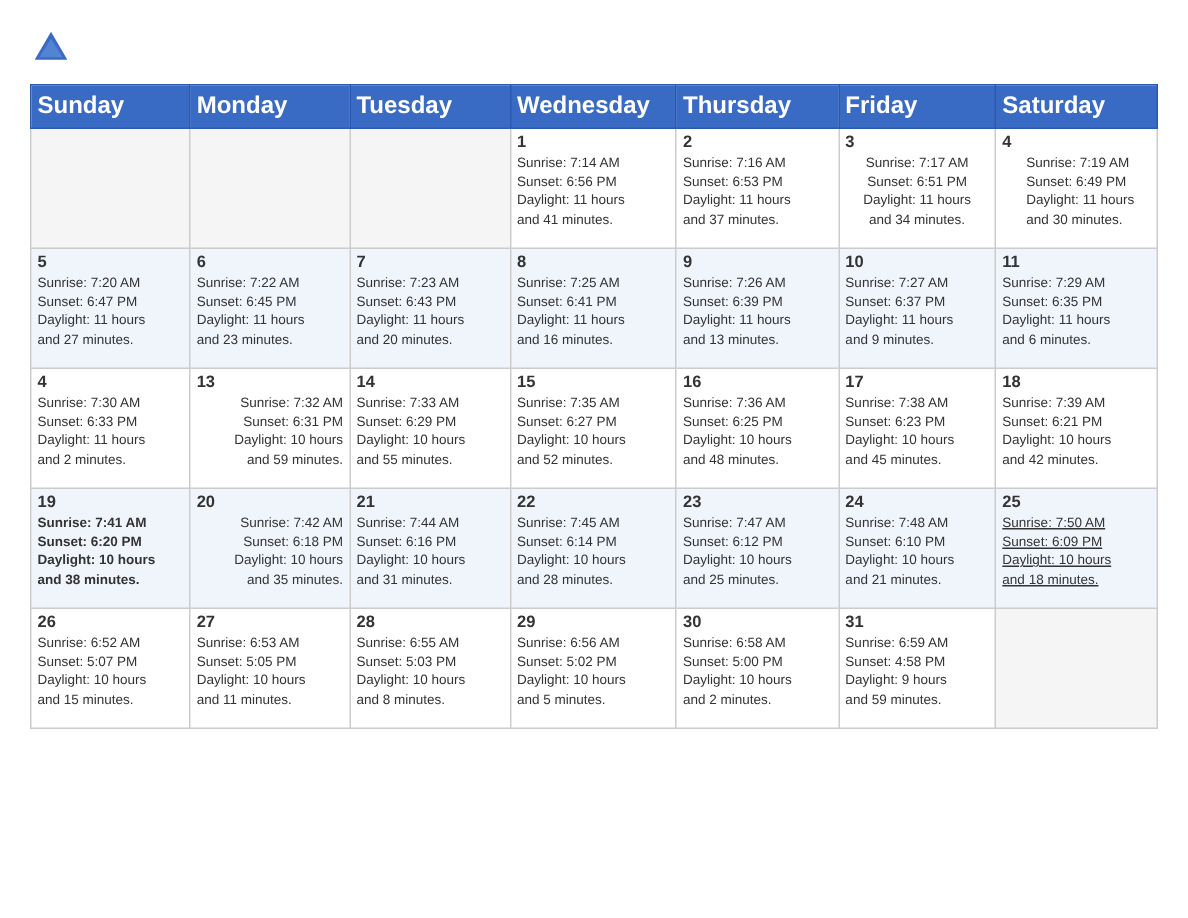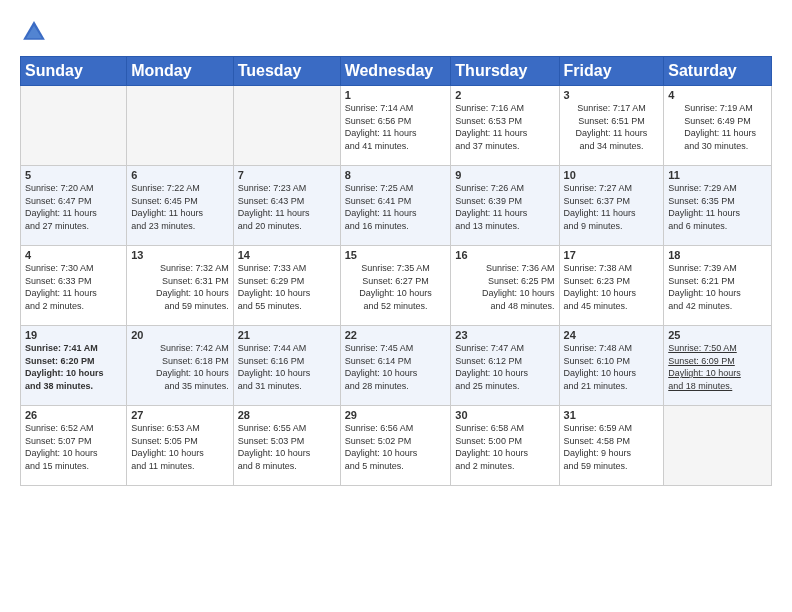--- a/index.html
+++ b/index.html
@@ -236,28 +236,28 @@
           </td>
           <td>
             <span class="day-number">14</span>
             <div class="day-info" style="white-space: pre-line;">Sunrise: 7:33 AM
 Sunset: 6:29 PM
 Daylight: 10 hours
 and 55 minutes.</div>
           </td>
           <td>
             <span class="day-number">15</span>
-            <div class="day-info" style="white-space: pre-line; text-align: center;">Sunrise: 7:35 AM
+            <div class="day-info" style="white-space: pre-line;">Sunrise: 7:35 AM
 Sunset: 6:27 PM
 Daylight: 10 hours
 and 52 minutes.</div>
           </td>
           <td>
             <span class="day-number">16</span>
-            <div class="day-info" style="white-space: pre-line; text-align: right;">Sunrise: 7:36 AM
+            <div class="day-info" style="white-space: pre-line;">Sunrise: 7:36 AM
 Sunset: 6:25 PM
 Daylight: 10 hours
 and 48 minutes.</div>
           </td>
           <td>
             <span class="day-number">17</span>
             <div class="day-info" style="white-space: pre-line;">Sunrise: 7:38 AM
 Sunset: 6:23 PM
 Daylight: 10 hours
 and 45 minutes.</div>

